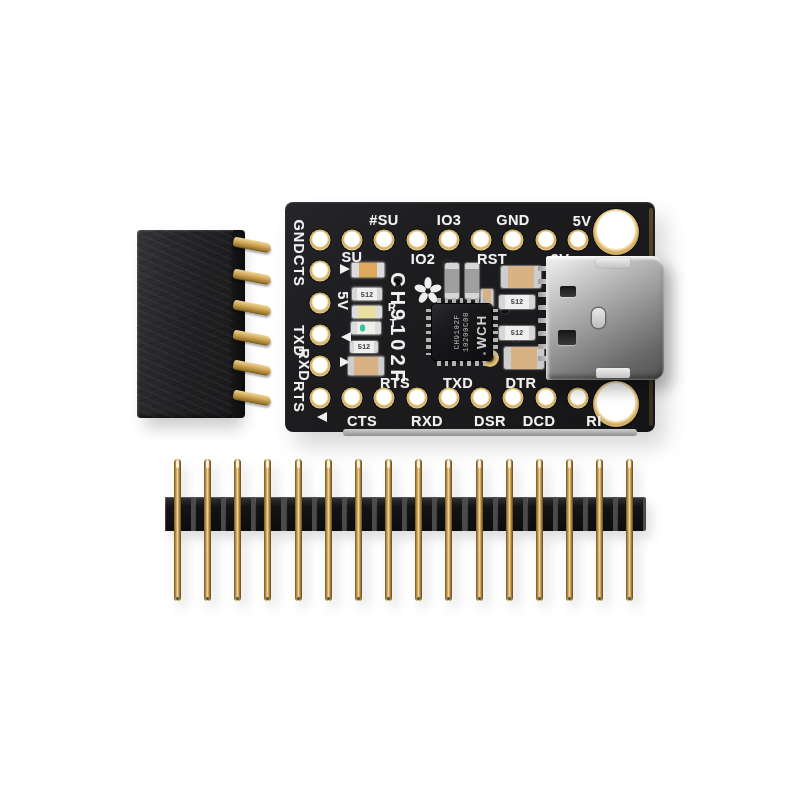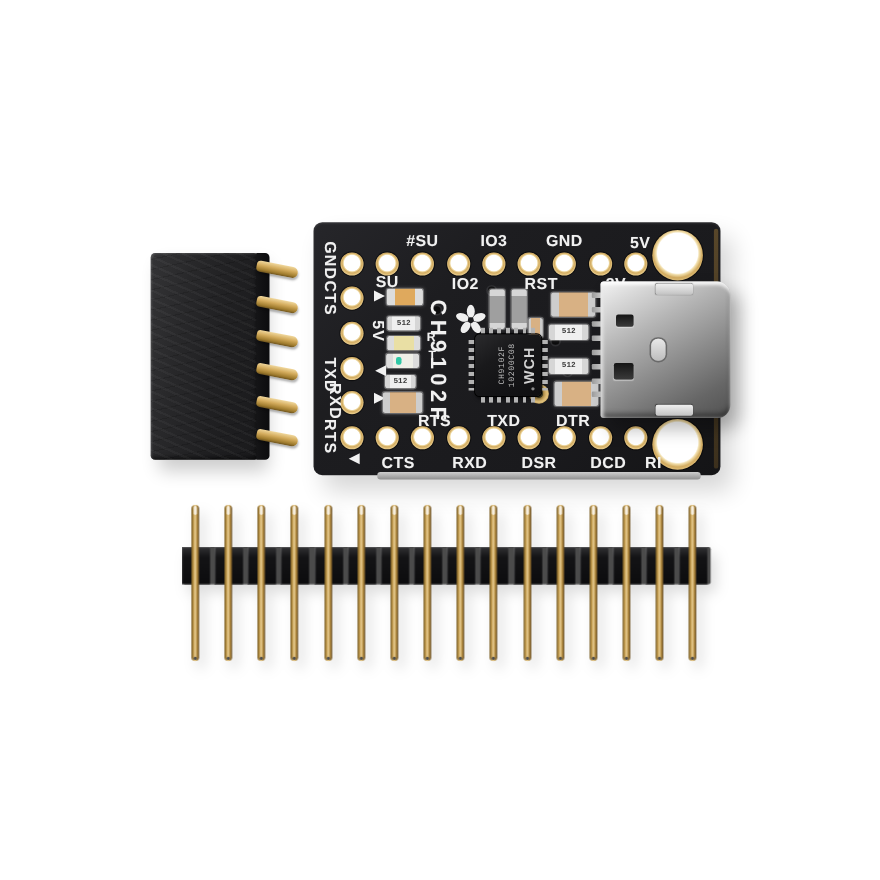--- a/index.html
+++ b/index.html
@@ -162,21 +162,21 @@
     <span class="ctr sk vt" style="left:19px;top:163px">RXD</span>
     <span class="ctr sk vt" style="left:14px;top:195px">RTS</span>
 
     <span class="ctr sk" style="left:110px;top:181px">RTS</span>
     <span class="ctr sk" style="left:173px;top:181px">TXD</span>
     <span class="ctr sk" style="left:236px;top:181px">DTR</span>
 
     <span class="ctr sk" style="left:77px;top:219px">CTS</span>
     <span class="ctr sk" style="left:142px;top:219px">RXD</span>
     <span class="ctr sk" style="left:205px;top:219px">DSR</span>
-    <span class="ctr sk" style="left:268px;top:219px">DCD</span>
+    <span class="ctr sk" style="left:254px;top:219px">DCD</span>
     <span class="ctr sk" style="left:309px;top:219px">RI</span>
 
     <span class="ctr sk vt sk-big" style="left:112px;top:127px">CH9102F</span>
 
     <span class="ctr sk sk-sm" style="left:107px;top:105px">R</span>
     <span class="ctr sk sk-sm" style="left:108px;top:121px">T</span>
 
     <div class="ctr tri tri-r" style="left:60px;top:67px"></div>
     <div class="ctr tri tri-l" style="left:61px;top:135px"></div>
     <div class="ctr tri tri-r" style="left:60px;top:160px"></div>

